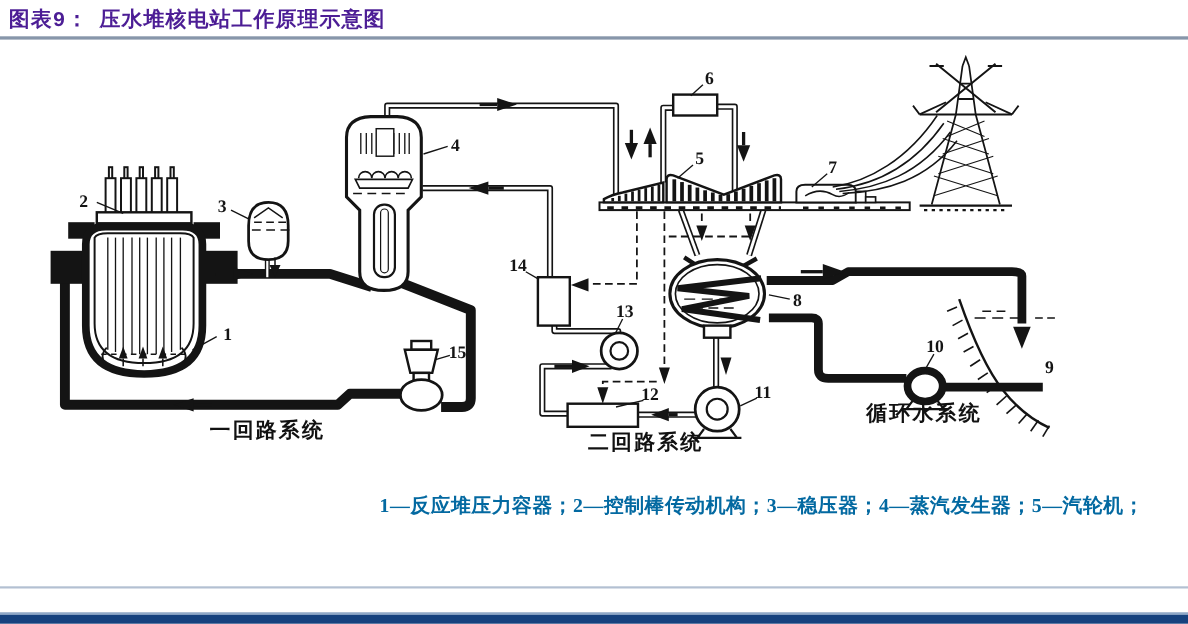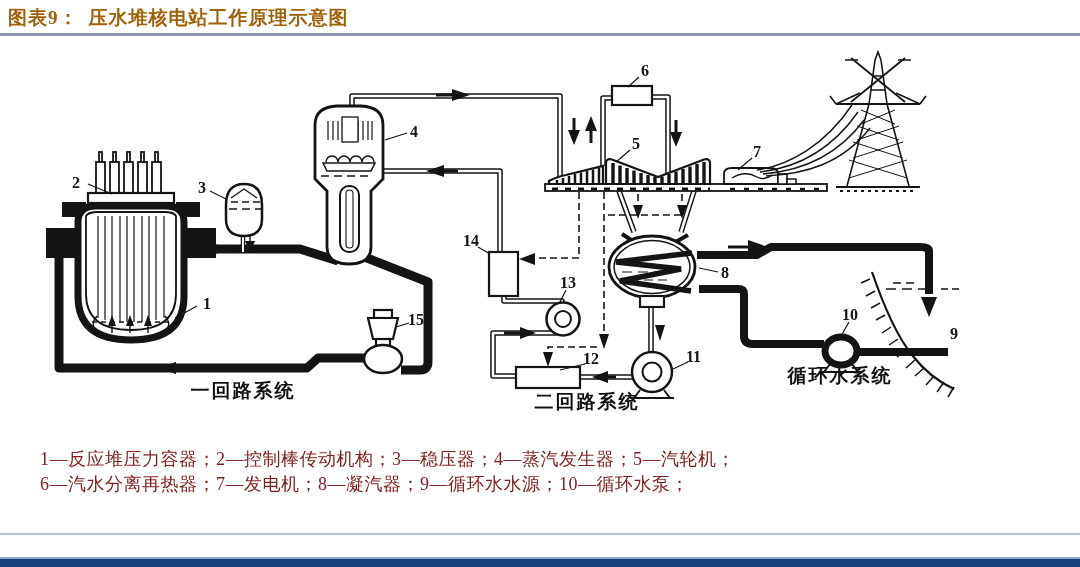--- a/index.html
+++ b/index.html
@@ -1,23 +1,23 @@
 <!DOCTYPE html>
 <html><head>
 <meta charset="utf-8">
 <style>
   html,body{margin:0;padding:0;background:#ffffff;}
   body{width:1080px;height:567px;position:relative;overflow:hidden;
        font-family:"Liberation Serif","DejaVu Serif",serif;color:#141414;}
-  .hdr{position:absolute;top:5px;left:8px;font-family:Liberation Serif, serif;
-       font-weight:bold;font-size:19px;letter-spacing:1px;color:#a16207;white-space:nowrap;}
+  .hdr{position:absolute;top:5px;left:8px;font-family:Liberation Mono, monospace;
+       font-weight:bold;font-size:19px;letter-spacing:1px;color:#4c1d95;white-space:nowrap;}
   .hdr .ttl{margin-left:10px;}
   .hdr-rule{position:absolute;top:33px;left:0;width:1080px;height:3px;background:#8796aa;}
-  .legend{position:absolute;top:447px;left:40px;width:1000px;text-align:left;
-          font-weight:normal;font-size:18px;line-height:24.5px;letter-spacing:0.5px;color:#7f1d1d;}
+  .legend{position:absolute;top:447px;left:40px;width:1000px;text-align:right;
+          font-weight:bold;font-size:18px;line-height:24.5px;letter-spacing:0.5px;color:#0369a1;}
   .foot-rule{position:absolute;top:533px;left:0;width:1080px;height:2px;background:#b3c0d2;}
   .foot-bar{position:absolute;top:557px;left:0;width:1080px;height:8px;background:#16417e;border-top:2px solid #8fa8c8;}
   svg{position:absolute;top:0;left:0;}
   
   .p1{stroke:#141414;stroke-width:9;fill:none;stroke-linejoin:round;stroke-linecap:butt;}
   .po{stroke:#141414;stroke-width:5.6;fill:none;stroke-linejoin:round;}
   .pi{stroke:#ffffff;stroke-width:2.6;fill:none;stroke-linejoin:round;}
   .pos{stroke:#141414;stroke-width:4.5;fill:none;}
   .pis{stroke:#ffffff;stroke-width:2;fill:none;}
   .o2{stroke:#141414;stroke-width:2.2;fill:#ffffff;}
@@ -347,17 +347,16 @@
 
   <g>
     <text class="sec" x="243" y="397" text-anchor="middle">一回路系统</text>
     <text class="sec" x="587" y="408" text-anchor="middle">二回路系统</text>
     <text class="sec" x="840" y="382" text-anchor="middle">循环水系统</text>
   </g>
 </svg>
 
 <div class="legend">
   <div>1—反应堆压力容器；2—控制棒传动机构；3—稳压器；4—蒸汽发生器；5—汽轮机；</div>
-  <div>6—汽水分离再热器；7—发电机；8—凝汽器；9—循环水水源；10—循环水泵；</div>
 </div>
 
 <div class="foot-rule"></div>
 <div class="foot-bar"></div>
 
 </body></html>

